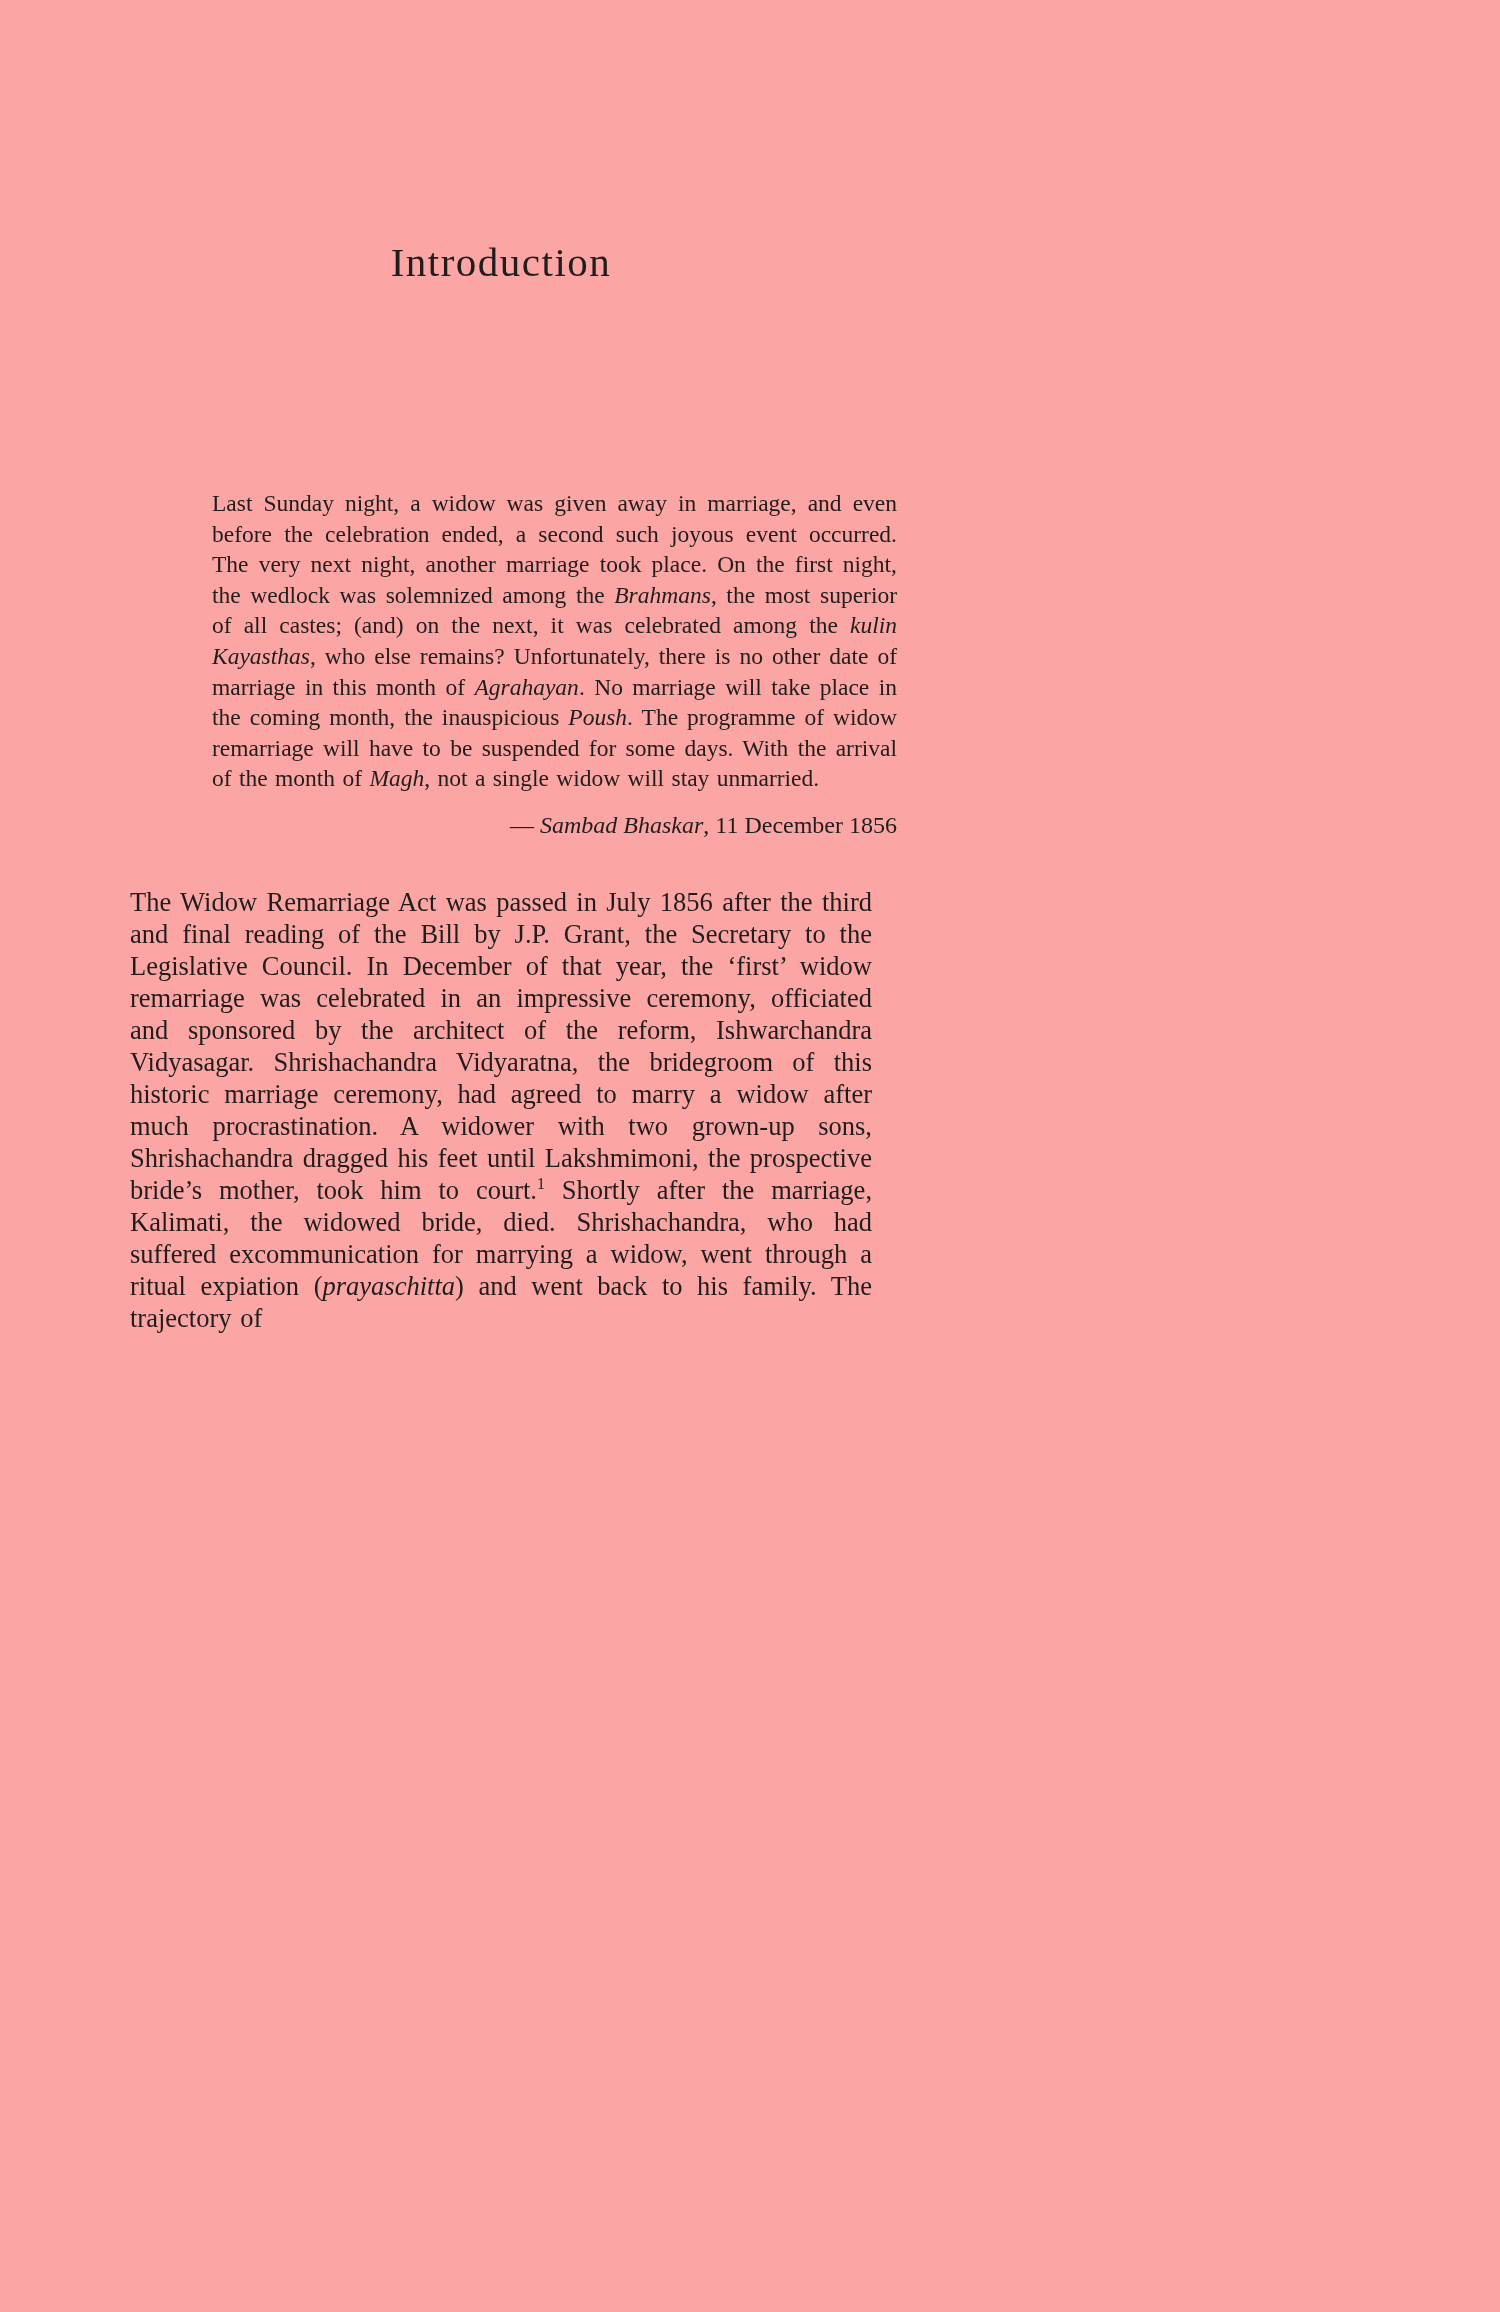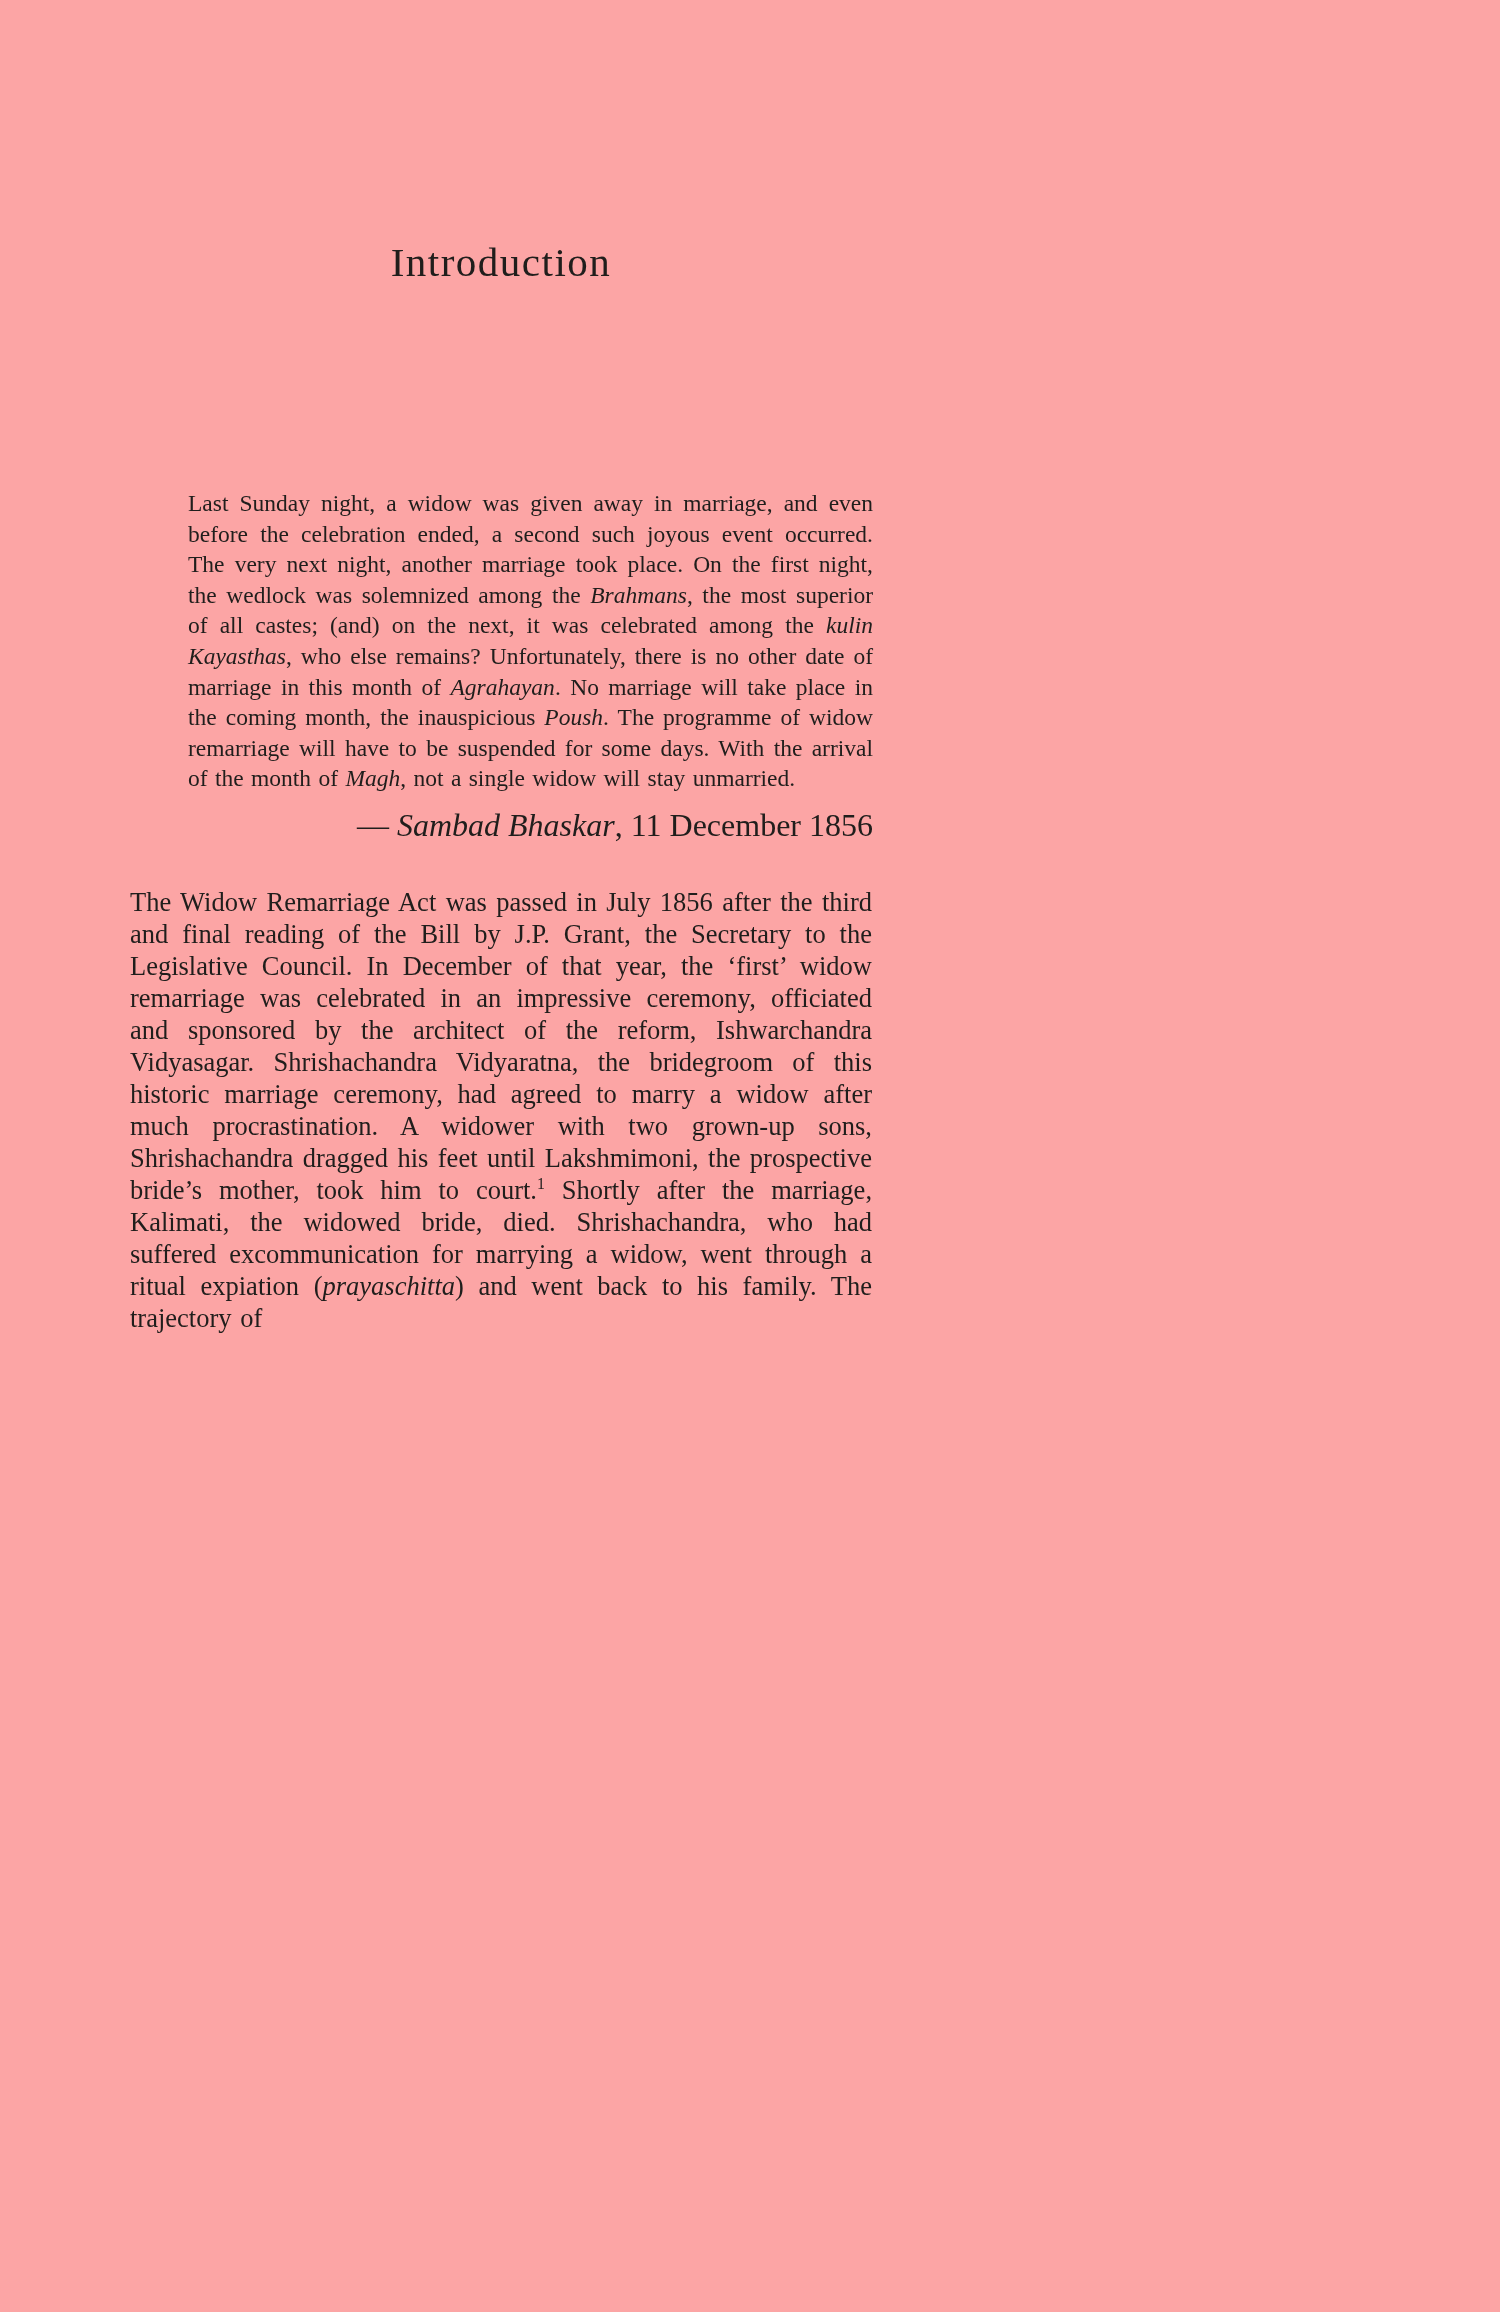--- a/index.html
+++ b/index.html
@@ -25,33 +25,33 @@
   .chapter-title {
     margin: 0;
     padding-top: 238px;
     text-align: center;
     font-size: 41px;
     font-weight: 400;
     letter-spacing: 1.5px;
   }
   .epigraph {
     margin-top: 202px;
-    margin-left: 58px;
+    margin-left: 82px;
     width: 685px;
   }
   .epigraph-text {
     margin: 0;
     font-size: 23.5px;
     line-height: 30.6px;
     text-align: justify;
     word-spacing: 1.5px;
   }
   .epigraph-attribution {
     margin: 16px 0 0 0;
-    font-size: 32px;
+    font-size: 24px;
     line-height: 30px;
     text-align: right;
   }
   .body-text {
     margin-top: 46px;
   }
   .body-text p {
     margin: 0;
     font-size: 26.5px;
     line-height: 32px;

